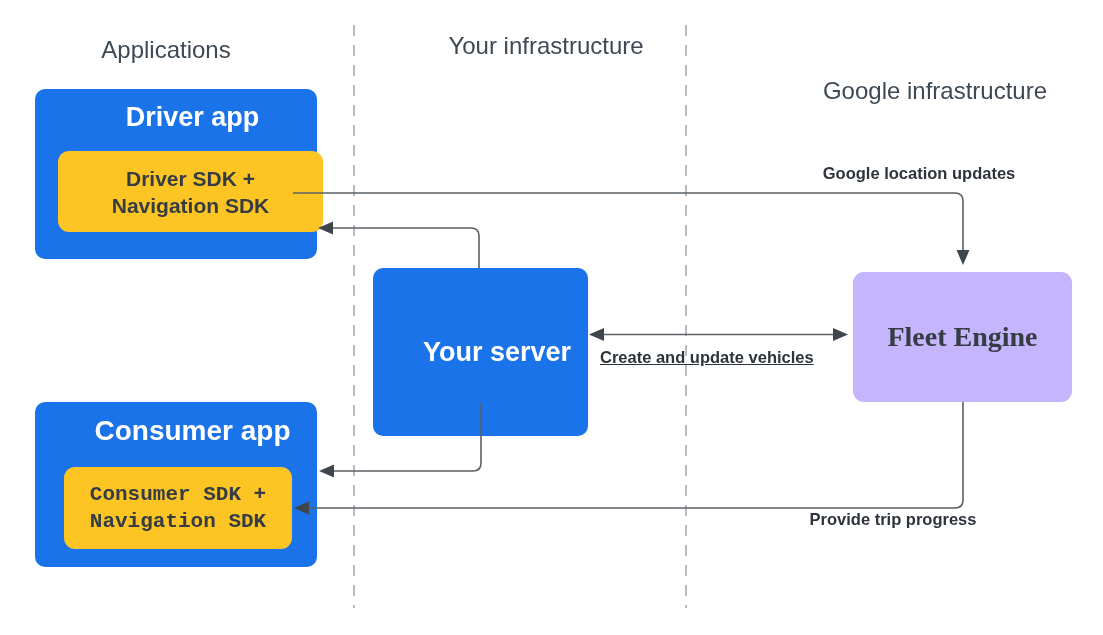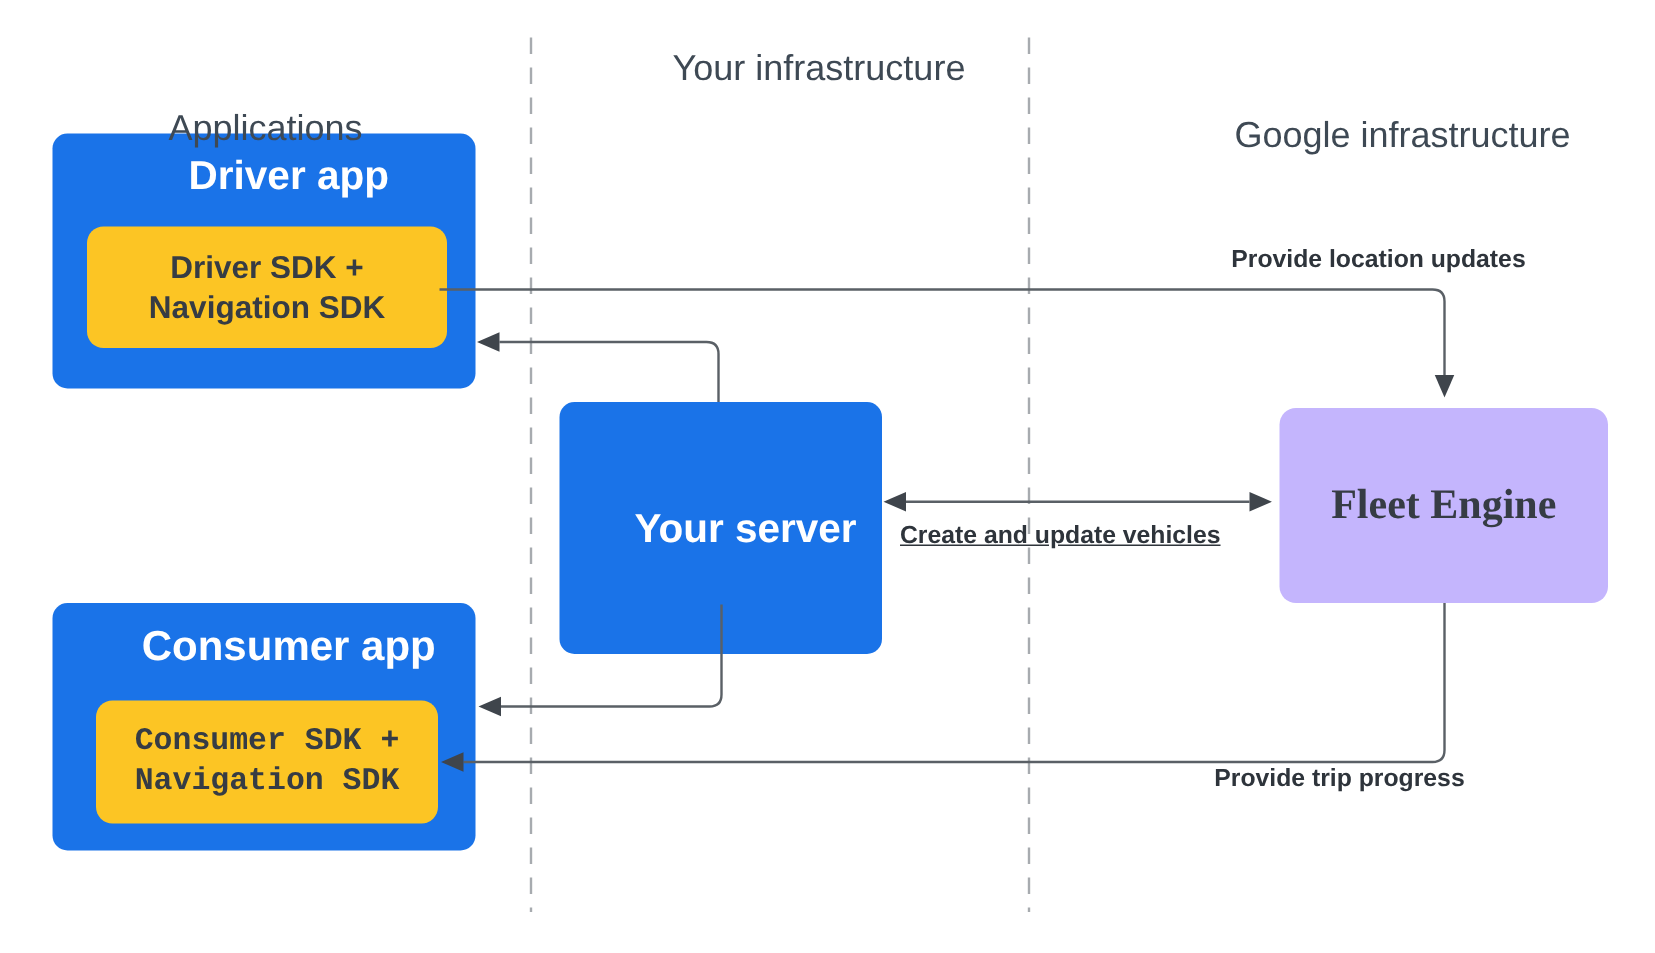--- a/index.html
+++ b/index.html
@@ -86,27 +86,27 @@
     white-space: nowrap;
     z-index: 5;
   }
   .edge-label.centered { transform: translateX(-50%); }
 </style>
 </head>
 <body>
 
 <div id="canvas">
 
-  <div class="col-header" style="left:177px; top:36px;margin-top:36px;">Applications</div>
+  <div class="col-header" style="left:166px; top:36px;">Applications</div>
   <div class="col-header" style="left:546px; top:32px;">Your infrastructure</div>
   <div class="col-header" style="left:935px; top:33px;margin-top:44px;">Google infrastructure</div>
 
   <div class="node blue" style="left:35px; top:89px; width:282px; height:170px;">
     <span class="node-title app-title" style="font-size:27px;">Driver app</span>
-    <div class="sdk-box" style="left:23px; top:62px; width:240px; height:81px;">
+    <div class="sdk-box" style="left:23px; top:62px; width:265px; height:81px;">
       <span class="sdk-line">Driver SDK +</span>
       <span class="sdk-line">Navigation SDK</span>
     </div>
   </div>
 
   <div class="node blue" style="left:35px; top:402px; width:282px; height:165px;">
     <span class="node-title app-title">Consumer app</span>
     <div class="sdk-box" style="left:29px; top:65px; width:228px; height:82px;font-family:Liberation Mono, monospace;">
       <span class="sdk-line">Consumer SDK +</span>
       <span class="sdk-line">Navigation SDK</span>
@@ -136,21 +136,21 @@
     <polygon points="589,334.5 604,328 604,341" fill="#3F454C"></polygon>
     <polygon points="848,334.5 833,328 833,341" fill="#3F454C"></polygon>
 
     <path d="M481,403 V463 Q481,471 473,471 H334" stroke="#5A6066" stroke-width="1.6" fill="none"></path>
     <polygon points="319,471 334,464.5 334,477.5" fill="#3F454C"></polygon>
 
     <path d="M963,402 V500 Q963,508 955,508 H309" stroke="#5A6066" stroke-width="1.6" fill="none"></path>
     <polygon points="294,508 309,501.5 309,514.5" fill="#3F454C"></polygon>
   </svg>
 
-  <div class="edge-label centered" style="left:919px; top:164px;">Provide location updates</div>
+  <div class="edge-label centered" style="left:919px; top:164px;">Google location updates</div>
 
   <div class="edge-label" style="left:600px; top:345px; line-height:24px;text-decoration:underline;">
     <div>Create and update vehicles</div>
   </div>
 
   <div class="edge-label centered" style="left:893px; top:510px;">Provide trip progress</div>
 
 </div>
 
 </body></html>

